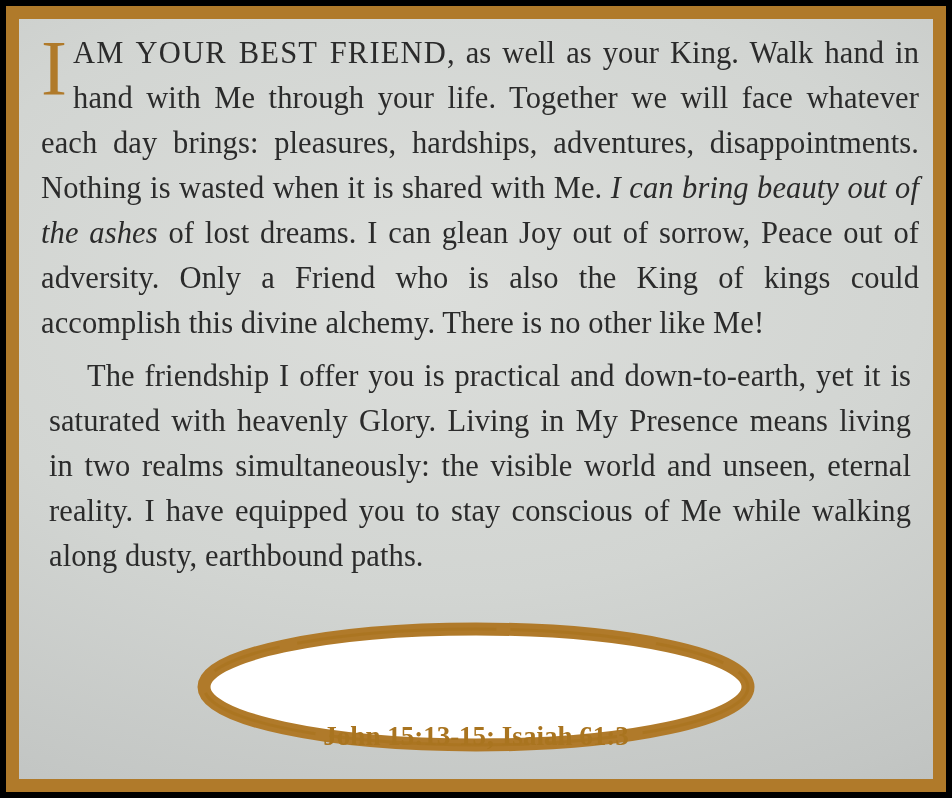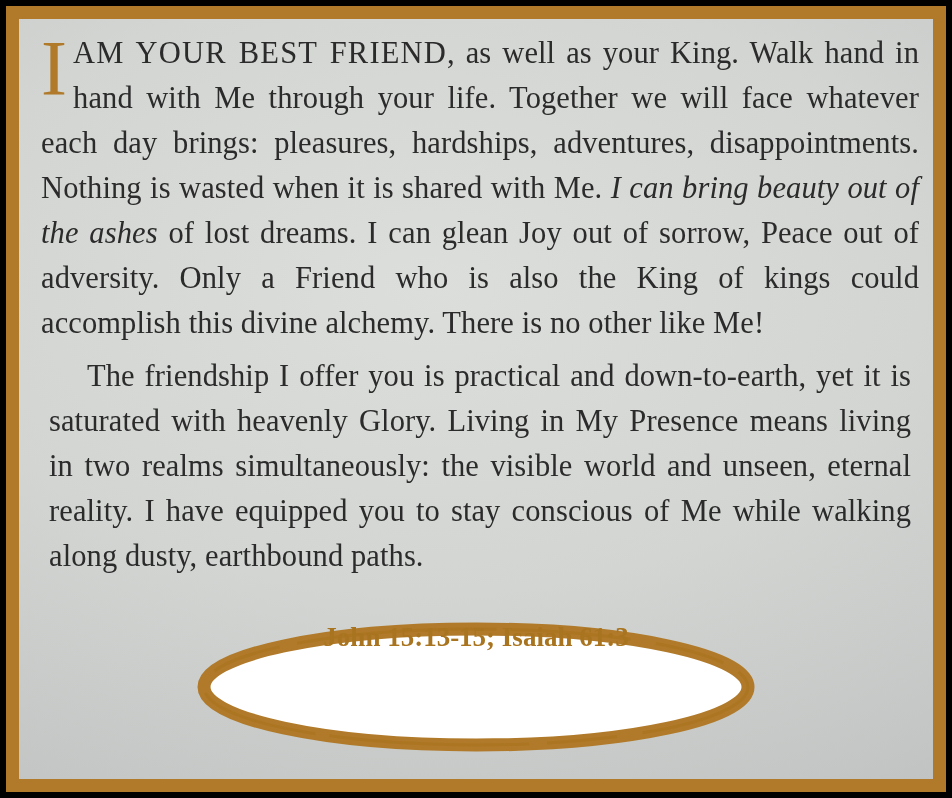--- a/index.html
+++ b/index.html
@@ -116,21 +116,21 @@
 
   .ref-text {
     position: absolute;
     left: 0;
     top: 0;
     width: 100%;
     height: 100%;
     display: flex;
     flex-direction: column;
     align-items: center;
-    justify-content: space-between;
+    justify-content: flex-end;
     gap: 0;
   }
 
   .ref-line {
     font-family: "Liberation Serif", serif;
     font-weight: bold;
     font-size: 27px;
     line-height: 33px;
     color: #a9741f;
     white-space: nowrap;

